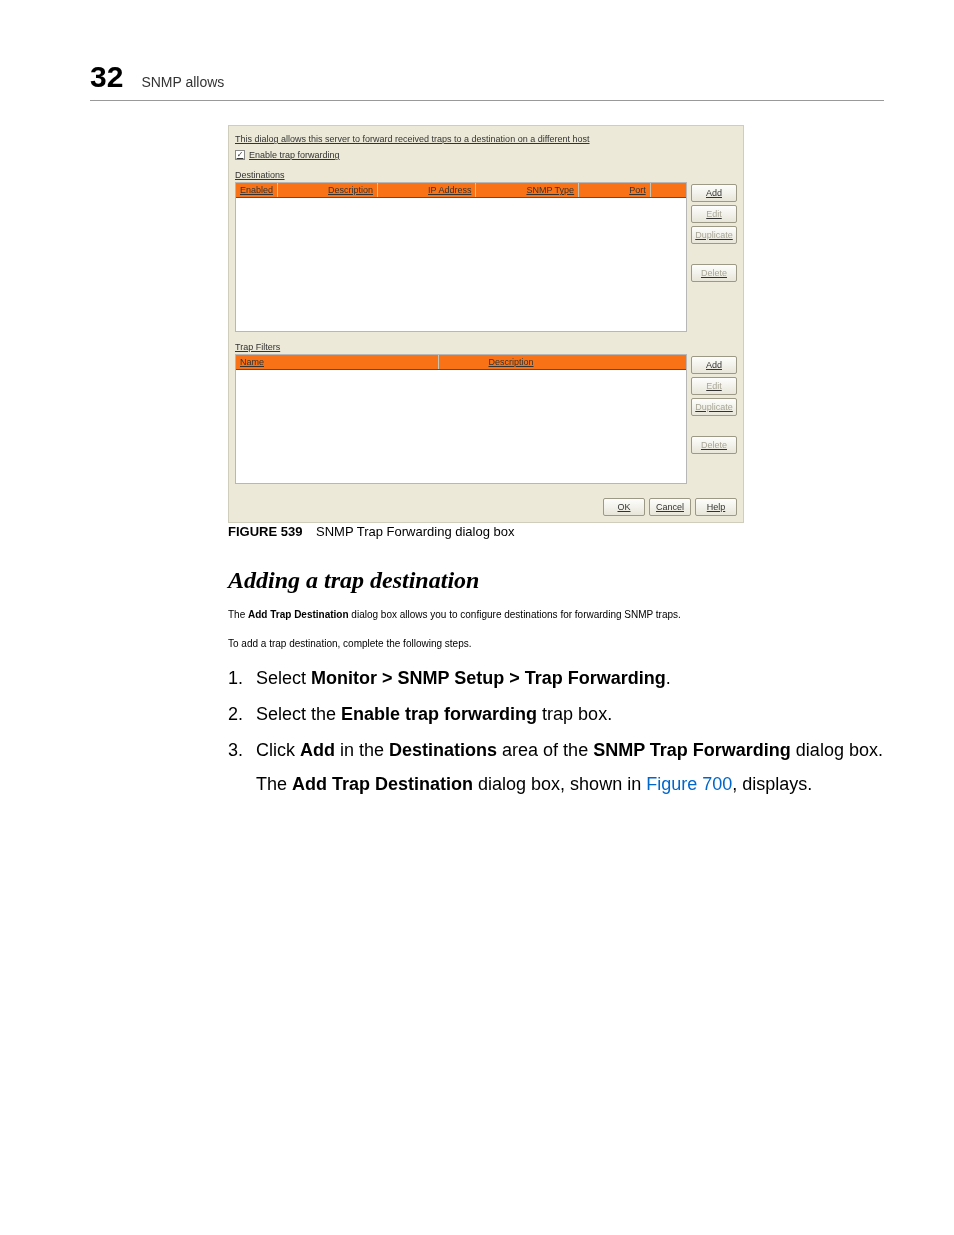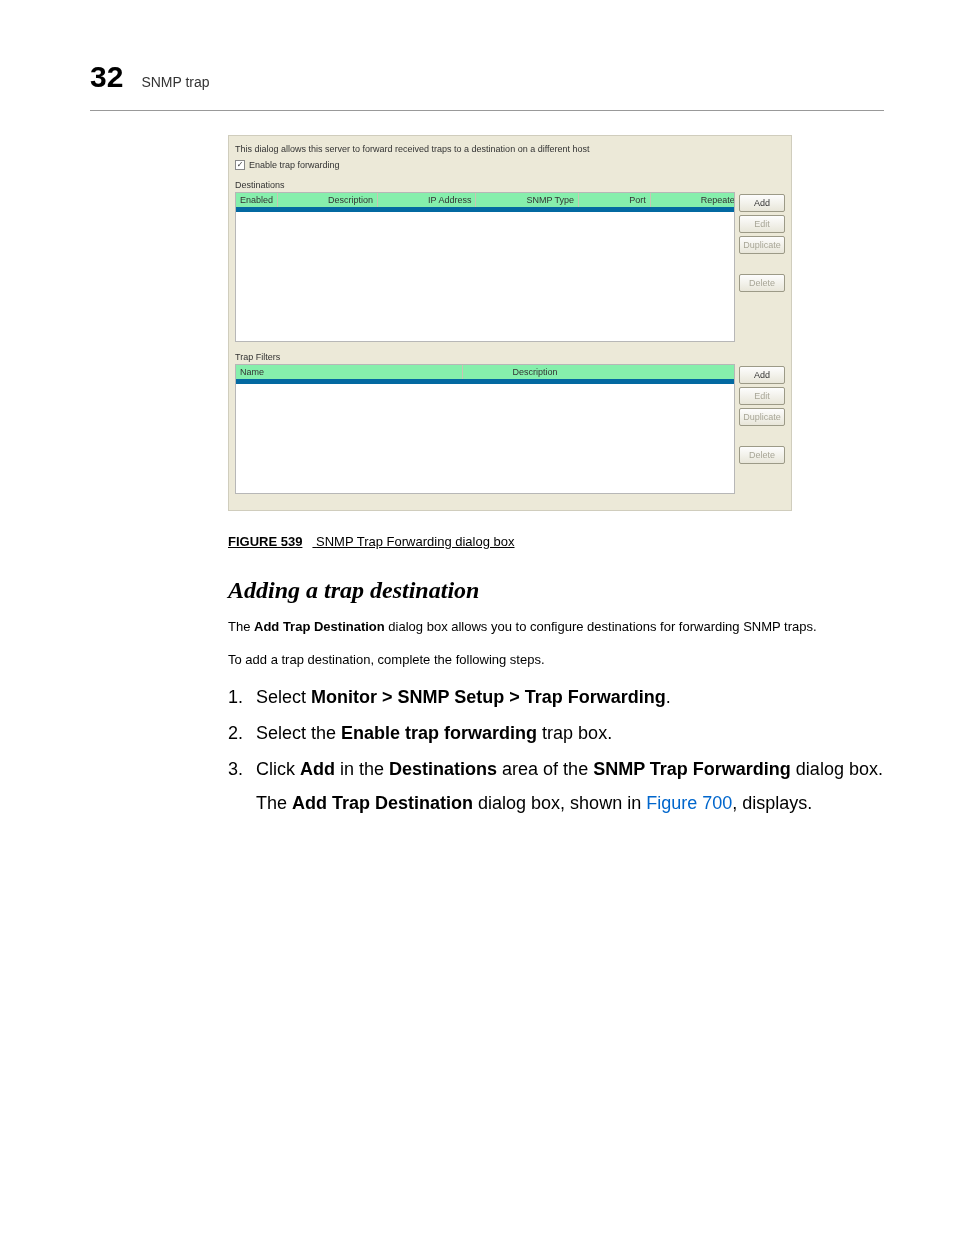--- a/index.html
+++ b/index.html
@@ -7,42 +7,43 @@
     font-family: Arial, Helvetica, sans-serif;
     background: #fff;
     color: #000;
     width: 954px;
     padding: 60px 70px 40px 90px;
   }
   .page-header {
     display: flex;
     align-items: baseline;
     border-bottom: 1px solid #999;
-    padding-bottom: 16px;
+    padding-bottom: 6px;
     margin-bottom: 24px;
   }
   .page-header .chapnum {
     font-size: 30px;
     font-weight: bold;
     margin-right: 18px;
   }
   .page-header .runhead {
     font-size: 14px;
     color: #333;
   }
 
   
   .dialog-shot {
     margin-left: 138px;
-    width: 564px;
+    width: 516px;
     background: #ece9d8;
     border: 1px solid #d0cdbd;
     padding: 8px 6px 6px 6px;
     font-size: 9px;
     color: #333;
+    text-decoration: underline;
   }
   .dialog-shot .intro { margin-bottom: 6px; }
   .chk-row { display: flex; align-items: center; gap: 4px; margin-bottom: 10px; }
   .chk-row .chk {
     width: 10px; height: 10px; border: 1px solid #888; background: #fff;
     display: inline-flex; align-items: center; justify-content: center;
     font-size: 8px; line-height: 8px;
   }
   .section-label { font-size: 9px; margin-bottom: 2px; }
   .grid-wrap {
@@ -50,21 +51,21 @@
     gap: 4px;
     margin-bottom: 10px;
   }
   .grid {
     flex: 1;
     background: #fff;
     border: 1px solid #b7b7b7;
     height: 150px;
     overflow: hidden;
   }
-  .grid .hdrs { display: flex; background: #86efac; border-bottom: 5px solid #0369a1; gap: 46px; }
+  .grid .hdrs { display: flex; background: #f97316; border-bottom: 1px solid #0369a1; gap: 46px; }
   .grid .hdrs .h {
     flex: 1;
     font-size: 9px;
     padding: 2px 4px;
     border-right: 1px solid #c8c5b4;
     white-space: nowrap;
   }
   .grid .hdrs .h:last-child { border-right: none; }
   .btncol {
     width: 46px;
@@ -88,36 +89,35 @@
     display: flex;
     justify-content: flex-end;
     gap: 4px;
     padding-top: 4px;
   }
   .dlg-footer .wbtn { width: 42px; }
 
   
   .fig-caption {
     margin-left: 138px;
-    margin-top: 23px;
+    margin-top: 1px;
     font-size: 13px;
-    text-decoration: underline;
   }
   .fig-caption .fignum { font-weight: bold; margin-right: 10px; }
 
   
   .h2-italic {
     font-family: Georgia, 'Times New Roman', serif;
     font-style: italic;
     font-size: 24px;
     margin: 28px 0 14px 138px;
     color: #000;
   }
   .para {
-    font-size: 13px;
+    font-size: 10px;
     line-height: 1.45;
     margin: 0 0 14px 138px;
   }
   .para .bold, .li-body .bold { font-weight: bold; }
   .xref { color: #0066cc; }
 
   ol.steps {
     margin-left: 138px;
     padding: 0;
     list-style: none;
@@ -136,21 +136,21 @@
     flex-shrink: 0;
   }
   .li-body { flex: 1; }
   .li-body .sub { margin-top: 8px; }
 </style>
 </head>
 <body>
 
 <div class="page-header">
   <span class="chapnum">32</span>
-  <span class="runhead">SNMP trap</span>
+  <span class="runhead">SNMP allows</span>
 </div>
 
 <div class="dialog-shot">
   <div class="intro">This dialog allows this server to forward received traps to a destination on a different host</div>
   <div class="chk-row">
     <span class="chk">✓</span>
     <span>Enable trap forwarding</span>
   </div>
 
   <div class="section-label">Destinations</div>
@@ -185,20 +185,25 @@
     </div>
     <div class="btncol">
       <div class="wbtn">Add</div>
       <div class="wbtn disabled">Edit</div>
       <div class="wbtn disabled">Duplicate</div>
       <div class="spacer"></div>
       <div class="wbtn disabled">Delete</div>
     </div>
   </div>
 
+  <div class="dlg-footer">
+    <div class="wbtn">OK</div>
+    <div class="wbtn">Cancel</div>
+    <div class="wbtn">Help</div>
+  </div>
 </div>
 
 <div class="fig-caption">
   <span class="fignum">FIGURE 539</span>
   <span>SNMP Trap Forwarding dialog box</span>
 </div>
 
 <h2 class="h2-italic">Adding a trap destination</h2>
 
 <p class="para">

